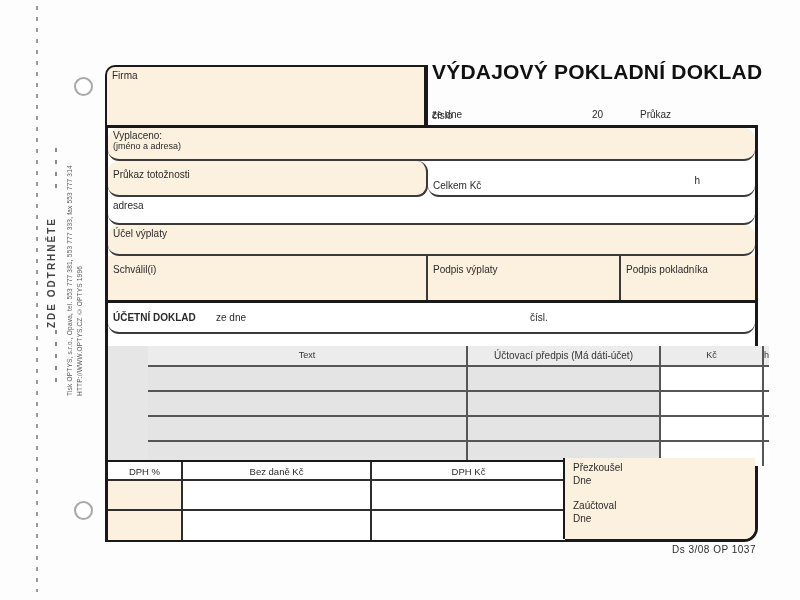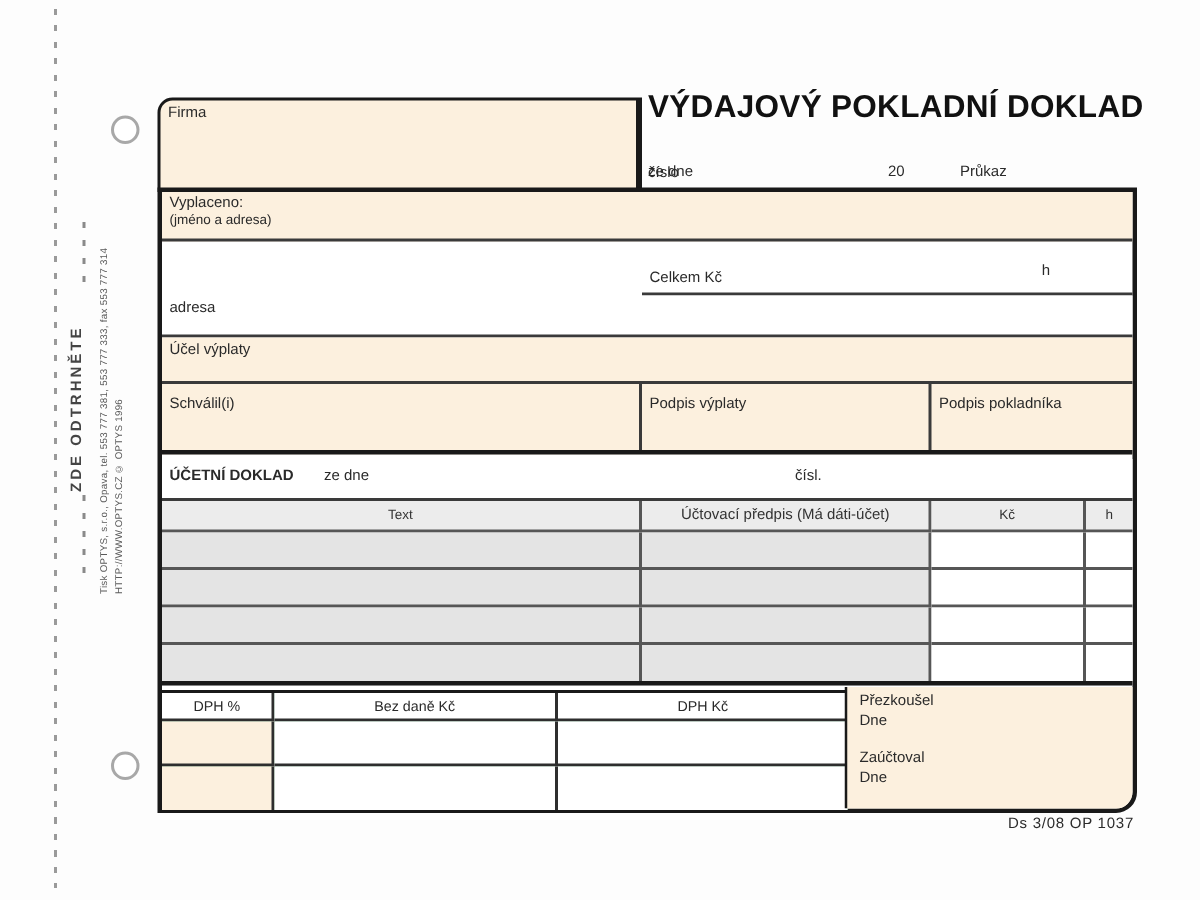--- a/index.html
+++ b/index.html
@@ -40,25 +40,25 @@
   .lbl-sm{font-size:9px;color:#2a2a2a;}
   .title{left:432px;top:60px;width:326px;font-size:21px;font-weight:bold;letter-spacing:0.2px;color:#111;white-space:nowrap;}
   
   .main-box{
     left:105px;top:125px;width:653px;height:417px;
     border:3px solid #191919;border-bottom-right-radius:14px;
     background:#fff;
   }
   .row{position:absolute;left:0;width:647px;box-sizing:border-box;}
   .cream{background:#fcf0de;}
-  .b-bot{border-bottom:2px solid #3a3a3a;}
+  .b-bot{border-bottom:2px solid #3a3a3a;border-radius:11px;}
   .cell{position:absolute;top:0;bottom:0;box-sizing:border-box;padding:3px 0 0 5px;}
   .b-right{border-right:2px solid #3a3a3a;}
   
-  .acct{left:0;top:206px;width:647px;border-bottom:3px solid #191919;background:#e6e6e6;}
+  .acct{left:0;top:218px;width:647px;border-bottom:3px solid #191919;background:#e6e6e6;padding-left:40px;}
   .acct-grid{display:grid;grid-template-columns:320px 193px 103px 1fr;grid-template-rows:21px 25px 25px 25px 24px;}
   .acct-cell{box-sizing:border-box;border-right:2px solid #565656;border-bottom:2px solid #565656;font-size:9px;color:#333;text-align:center;padding-top:4px;}
   .acct-cell.hdr{background:#ececec;}
   .acct-cell.gray{background:#e4e4e4;}
   .acct-cell.white{background:#fff;}
   .acct-cell.noR{border-right:none;}
   .acct-cell.noB{border-bottom:none;}
   
   .dph{left:0;top:332px;width:457px;border-top:2px solid #191919;background:#86efac;}
   .dph-grid{display:grid;grid-template-columns:75px 189px 1fr;grid-template-rows:19px 30px 29px;}
@@ -97,20 +97,23 @@
 <div class="abs lbl" style="left:640px;top:109px;">Průkaz</div>
 
 <div class="abs main-box">
 
   <div class="row cream b-bot" style="top:0;height:33px;">
     <div class="lbl" style="padding:2px 0 0 5px;">Vyplaceno:</div>
     <div class="lbl-sm" style="padding:0 0 0 5px;">(jméno a adresa)</div>
   </div>
 
   <div class="row" style="top:33px;height:36px;">
+    <div class="cell cream b-right b-bot" style="left:0;width:320px;">
+      <span class="lbl">Průkaz totožnosti</span>
+    </div>
     <div class="cell b-bot" style="left:320px;width:327px;padding-top:14px;">
       <span class="lbl">Celkem Kč</span>
       <span class="lbl" style="position:absolute;right:55px;top:14px;">h</span>
     </div>
   </div>
 
   <div class="row b-bot" style="top:69px;height:28px;background:#fff;">
     <div class="lbl" style="padding:3px 0 0 5px;">adresa</div>
   </div>
 

